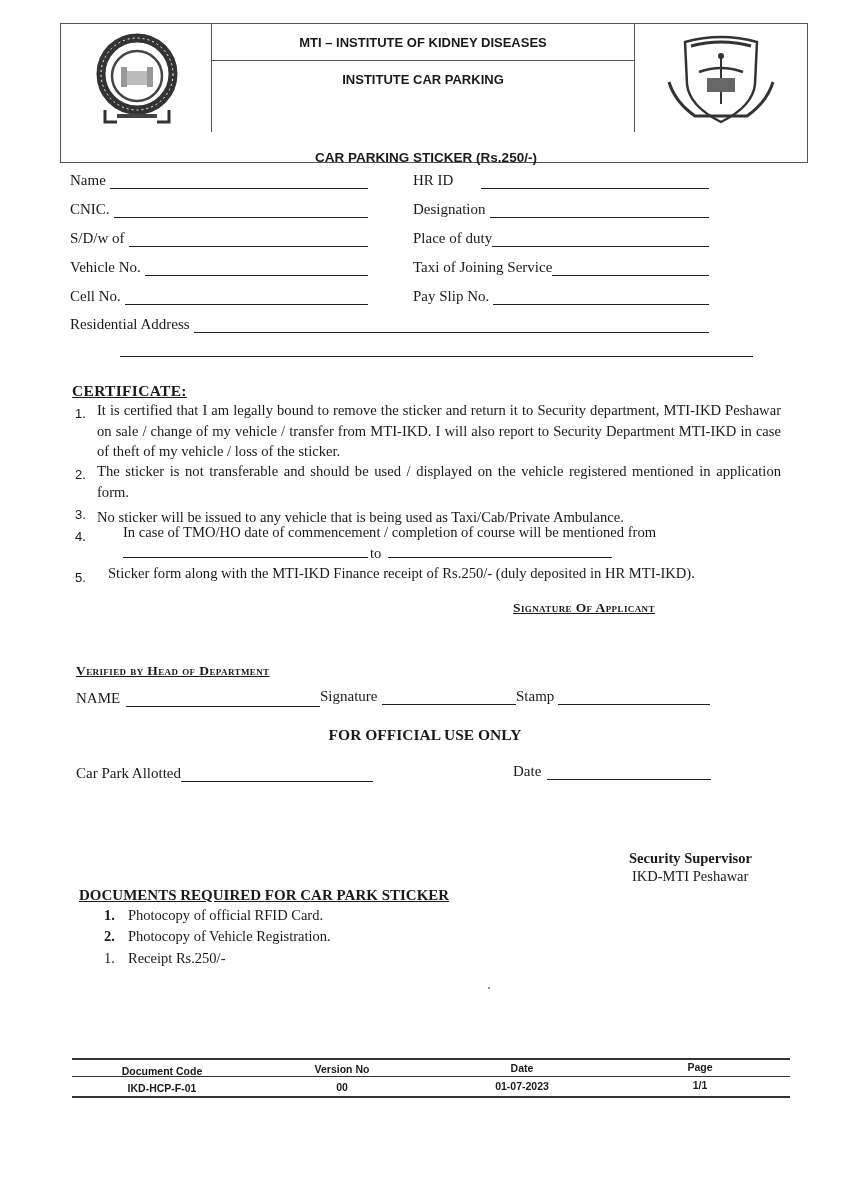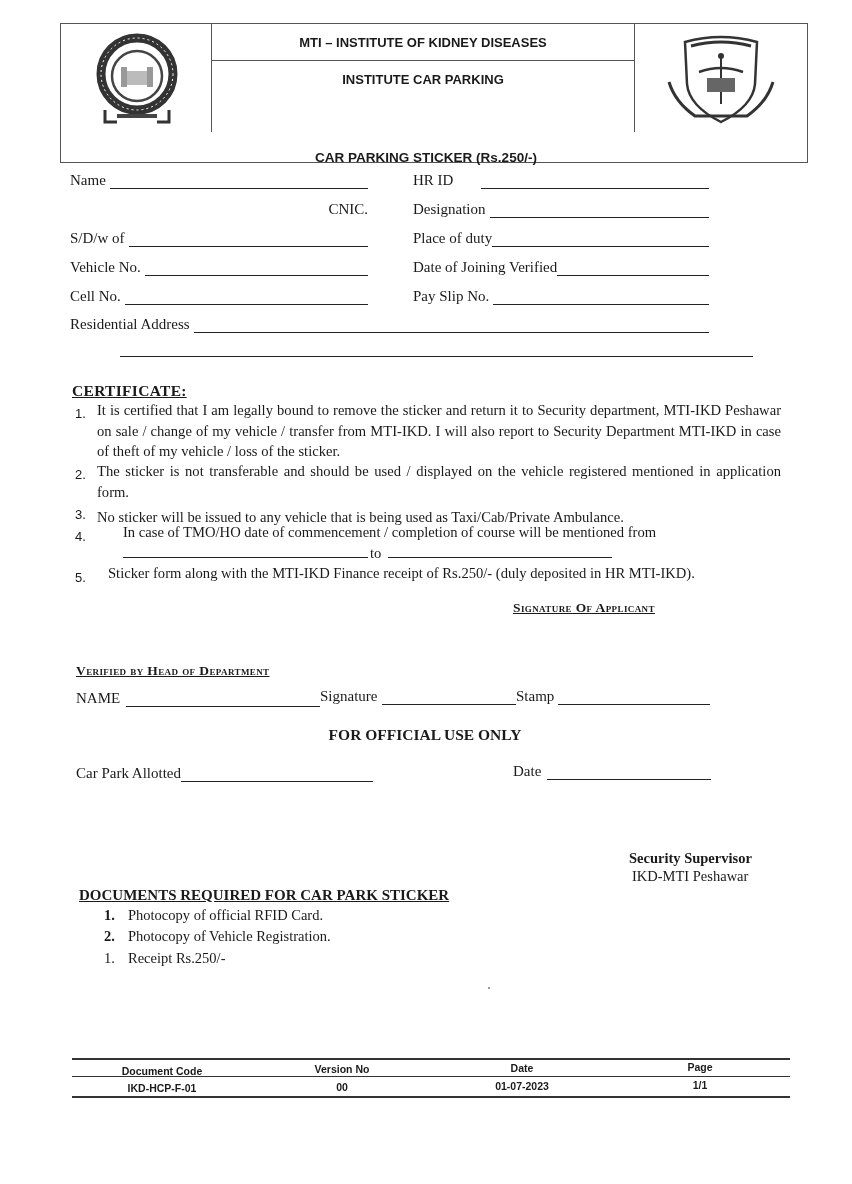--- a/index.html
+++ b/index.html
@@ -63,21 +63,21 @@
     </svg>
   </div>
 </div>
 
 <div class="abs title">CAR PARKING STICKER (Rs.250/-)</div>
 
 <div class="abs field" style="left:70px;top:172px;width:298px;">
   <span>Name</span>
     <span class="line"></span>
 </div>
-<div class="abs field" style="left:70px;top:201px;width:298px;flex-direction:column;">
+<div class="abs field" style="left:70px;top:201px;width:298px;">
   <span>CNIC.</span>
     <span class="line"></span>
 </div>
 <div class="abs field" style="left:70px;top:230px;width:298px;">
   <span>S/D/w of</span>
     <span class="line"></span>
 </div>
 <div class="abs field" style="left:70px;top:259px;width:298px;">
   <span>Vehicle No.</span>
     <span class="line"></span>
@@ -93,21 +93,21 @@
 </div>
 <div class="abs field" style="left:413px;top:201px;width:296px;">
   <span>Designation</span>
     <span class="line"></span>
 </div>
 <div class="abs field" style="left:413px;top:230px;width:296px;">
   <span>Place of duty</span>
     <span class="line" style="margin-left:0;"></span>
 </div>
 <div class="abs field" style="left:413px;top:259px;width:296px;">
-  <span>Date of Joining Verified</span>
+  <span>Taxi of Joining Service</span>
     <span class="line" style="margin-left:0;"></span>
 </div>
 <div class="abs field" style="left:413px;top:288px;width:296px;">
   <span>Pay Slip No.</span>
     <span class="line"></span>
 </div>
 
 <div class="abs field" style="left:70px;top:316px;width:639px;">
   <span>Residential Address</span>
     <span class="line"></span>

